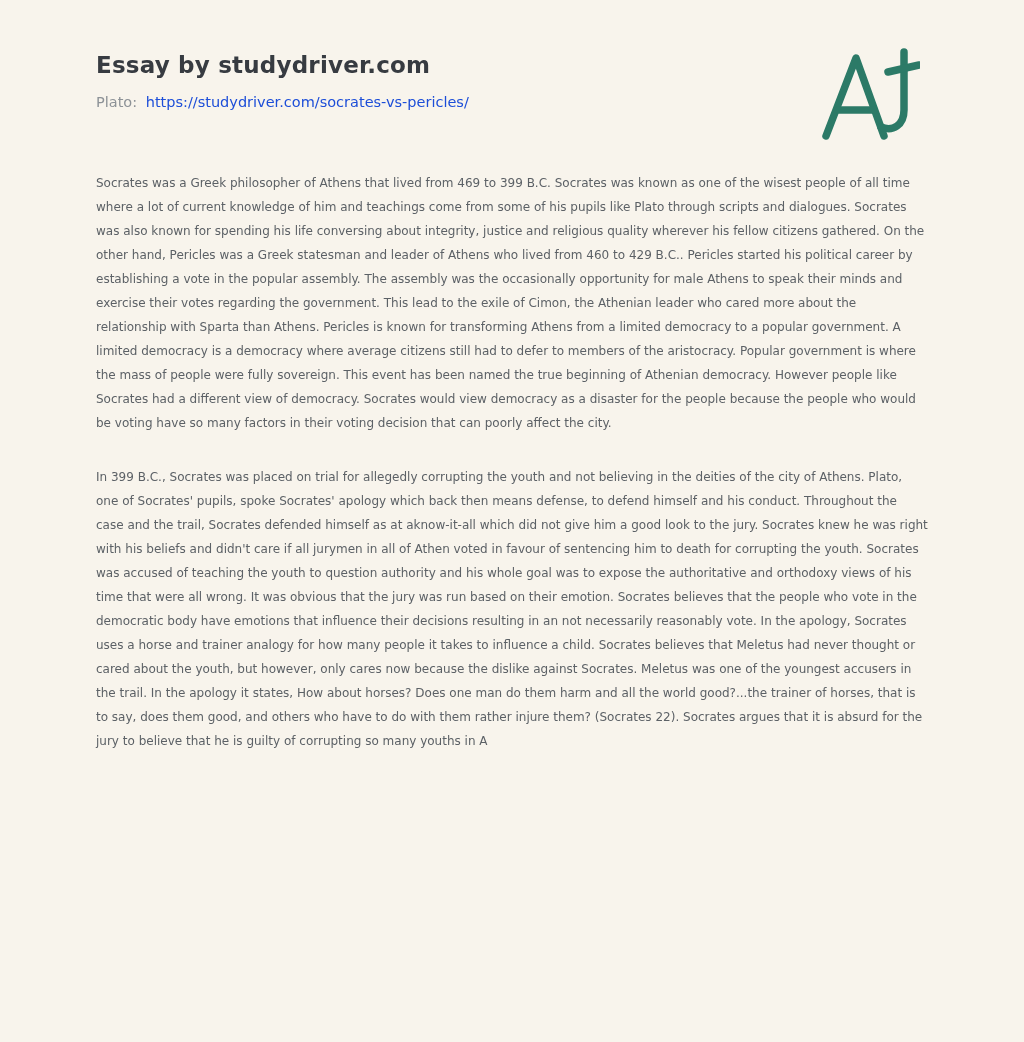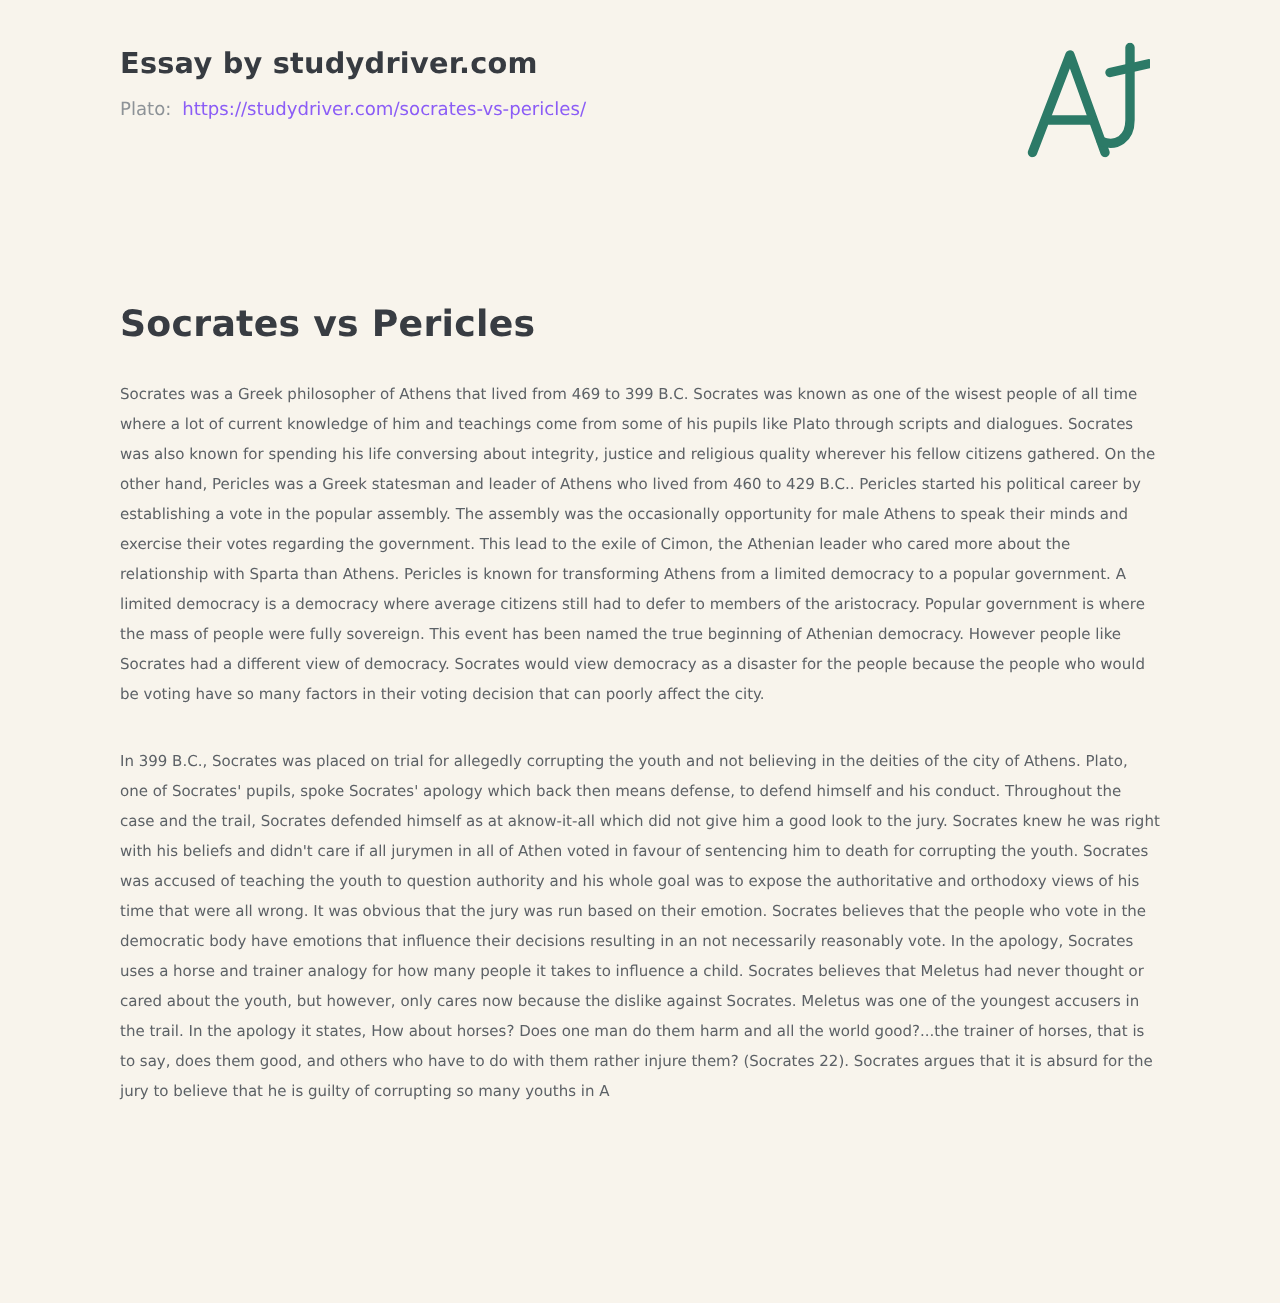--- a/index.html
+++ b/index.html
@@ -13,39 +13,39 @@
     overflow: hidden;
     background: #f8f4ec;
     font-family: "DejaVu Sans", "Liberation Sans", sans-serif;
   }
   .page {
     width: 1024px;
     height: 1042px;
     padding: 0 96px;
   }
   .header {
-    padding-top: 38px;
+    padding-top: 52px;
     display: flex;
     justify-content: space-between;
     align-items: flex-start;
   }
   .brand-title {
     margin: 0;
     font-size: 23px;
     font-weight: 700;
     color: #373b41;
     letter-spacing: 0.2px;
   }
   .source-line {
     margin: 16px 0 0 0;
     font-size: 14.5px;
     color: #8d9297;
   }
   .source-link {
-    color: #8b5cf6;
+    color: #1d4ed8;
     text-decoration: none;
     margin-left: 4px;
   }
   .logo {
     margin-top: -4px;
     margin-right: 8px;
   }
   .article-title {
     margin: 112px 0 0 0;
     font-size: 29px;
@@ -83,20 +83,19 @@
           <path d="M6 88 L36 10 L64 88"></path>
           <path d="M19 62 L54 62"></path>
           <path d="M84 4 L84 62 C84 77 73 84 61 79"></path>
           <path d="M68 24 L99 17"></path>
         </g>
       </svg>
     </div>
   </header>
 
   <main>
-    <h2 class="article-title">Socrates vs Pericles</h2>
 
     <p class="body-paragraph">Socrates was a Greek philosopher of Athens that lived from 469 to 399 B.C. Socrates was known as one of the wisest people of all time where a lot of current knowledge of him and teachings come from some of his pupils like Plato through scripts and dialogues. Socrates was also known for spending his life conversing about integrity, justice and religious quality wherever his fellow citizens gathered. On the other hand, Pericles was a Greek statesman and leader of Athens who lived from 460 to 429 B.C.. Pericles started his political career by establishing a vote in the popular assembly. The assembly was the occasionally opportunity for male Athens to speak their minds and exercise their votes regarding the government. This lead to the exile of Cimon, the Athenian leader who cared more about the relationship with Sparta than Athens. Pericles is known for transforming Athens from a limited democracy to a popular government. A limited democracy is a democracy where average citizens still had to defer to members of the aristocracy. Popular government is where the mass of people were fully sovereign. This event has been named the true beginning of Athenian democracy. However people like Socrates had a different view of democracy. Socrates would view democracy as a disaster for the people because the people who would be voting have so many factors in their voting decision that can poorly affect the city.</p>
 
     <p class="body-paragraph">In 399 B.C., Socrates was placed on trial for allegedly corrupting the youth and not believing in the deities of the city of Athens. Plato, one of Socrates' pupils, spoke Socrates' apology which back then means defense, to defend himself and his conduct. Throughout the case and the trail, Socrates defended himself as at aknow-it-all which did not give him a good look to the jury. Socrates knew he was right with his beliefs and didn't care if all jurymen in all of Athen voted in favour of sentencing him to death for corrupting the youth. Socrates was accused of teaching the youth to question authority and his whole goal was to expose the authoritative and orthodoxy views of his time that were all wrong. It was obvious that the jury was run based on their emotion. Socrates believes that the people who vote in the democratic body have emotions that influence their decisions resulting in an not necessarily reasonably vote. In the apology, Socrates uses a horse and trainer analogy for how many people it takes to influence a child. Socrates believes that Meletus had never thought or cared about the youth, but however, only cares now because the dislike against Socrates. Meletus was one of the youngest accusers in the trail. In the apology it states, How about horses? Does one man do them harm and all the world good?...the trainer of horses, that is to say, does them good, and others who have to do with them rather injure them? (Socrates 22). Socrates argues that it is absurd for the jury to believe that he is guilty of corrupting so many youths in A</p>
   </main>
 
 </div>
 
 </body></html>

